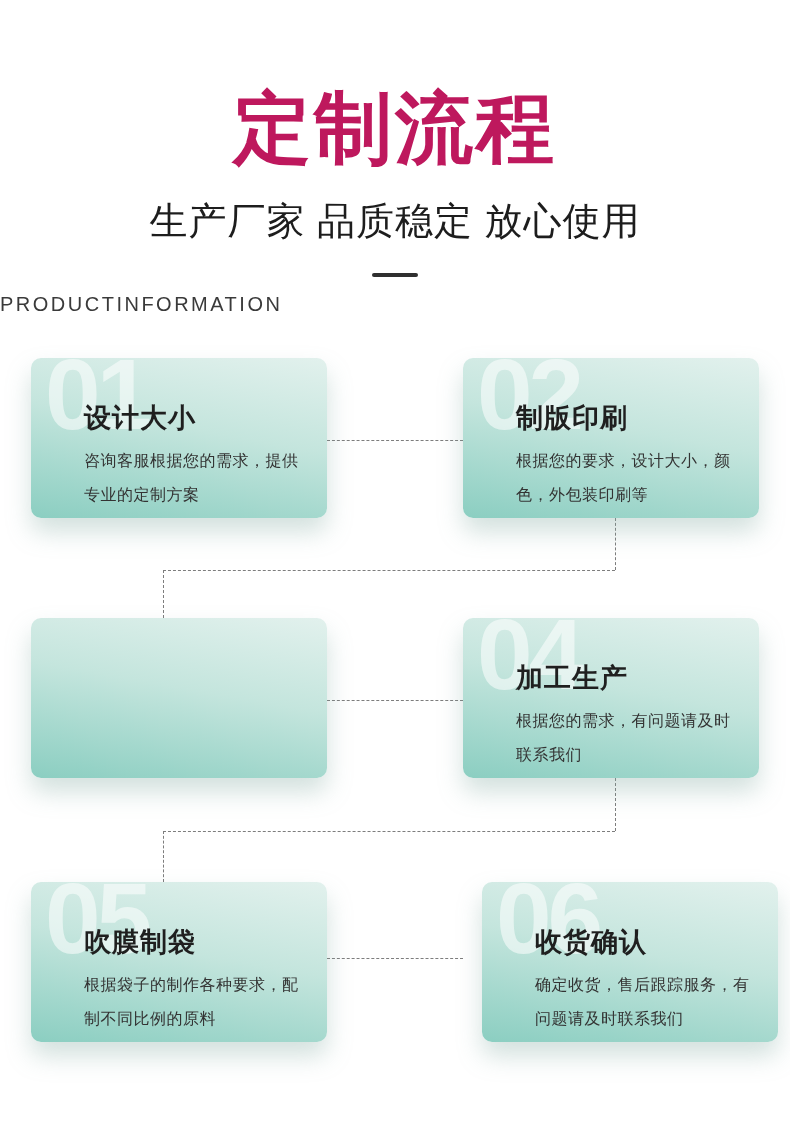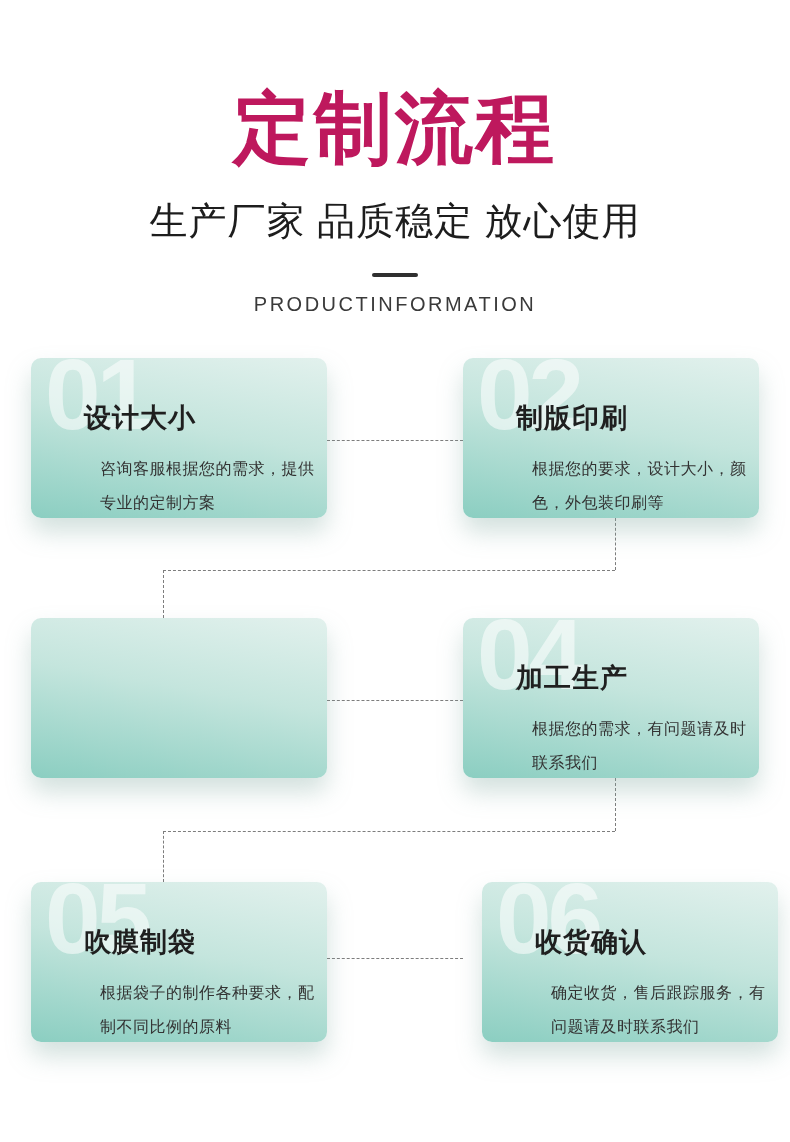--- a/index.html
+++ b/index.html
@@ -48,21 +48,21 @@
     width: 46px;
     height: 4px;
     background: #2f2f2f;
     border-radius: 2px;
   }
   .caption {
     position: absolute;
     top: 293px;
     left: 0;
     width: 100%;
-    text-align: center;
+    text-align: left;
     font-size: 20px;
     font-weight: 500;
     color: #3a3a3a;
     letter-spacing: 2.5px;
   }
 
   
   .card {
     position: absolute;
     width: 296px;
@@ -101,21 +101,21 @@
     font-weight: 700;
     color: #1f1f1f;
     letter-spacing: 1px;
     margin: 0 0 8px 0;
   }
   .card .card-desc {
     font-size: 16px;
     line-height: 34px;
     color: #333333;
     letter-spacing: 0.5px;
-    margin: 16px;
+    margin: 0;
     width: 216px;
   }
 
   
   .conn { position: absolute; }
   .conn.h { border-top: 1px dashed #7d7d7d; height: 0; }
   .conn.v { border-left: 1px dashed #7d7d7d; width: 0; }
 
   .conn-row1-mid   { left: 327px; top: 440px; width: 136px; }
   .conn-r12-down   { left: 615px; top: 518px; height: 52px; }

